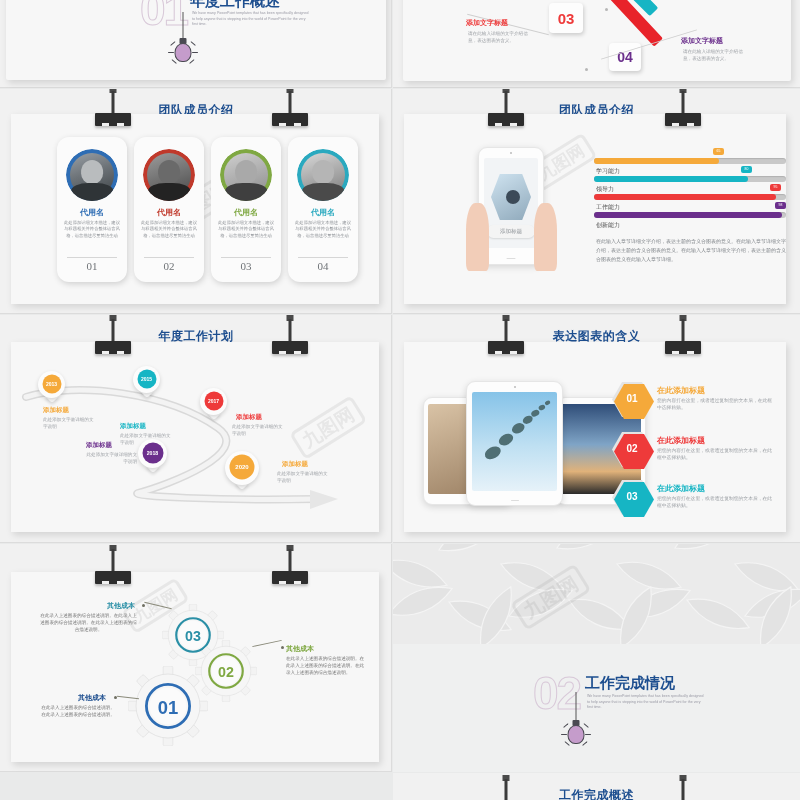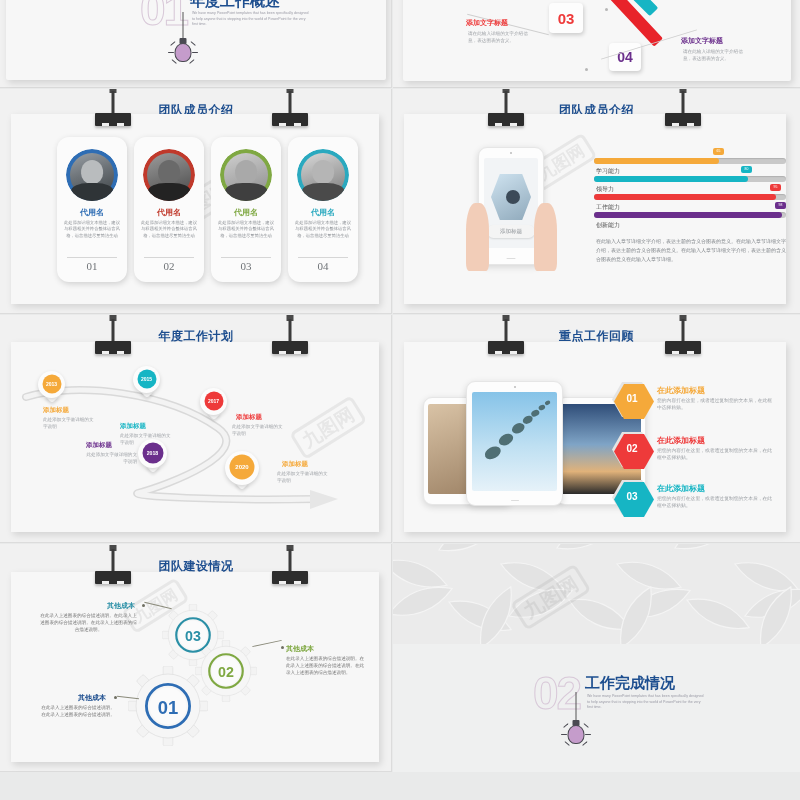--- a/index.html
+++ b/index.html
@@ -440,21 +440,21 @@
     <div class="pin" style="left:225px;top:136px;width:34px;height:34px;">
       <div class="tail"></div>
         <div class="drop"></div>
       <div class="dot" style="width:25px;height:25px;background:#f5a93a;font-size:6px;line-height:25px;">2020</div>
     </div>
     <div class="tl-title" style="left:282px;top:145px;font-size:6.5px;color:#f5a93a;">添加标题</div>
     <div class="tl-desc" style="left:277px;top:155px;width:54px;font-size:4.6px;">此处添加文字做详细的文字说明</div>
   </div>
 
   <div class="cell sep-b" style="left:393px;top:315px;width:407px;height:228px;">
-    <div class="slide-title" style="top:13px;font-size:12px;">重点工作回顾</div>
+    <div class="slide-title" style="top:13px;font-size:12px;">表达图表的含义</div>
 
     <div class="card" style="left:11px;top:27px;width:382px;height:190px;"></div>
 
     <div class="clip" style="left:95px;top:0px;width:36px;height:40px;">
       <div class="knob"></div>
         <div class="rod" style="top:4px;height:24px;"></div>
       <div class="body" style="top:26px;width:36px;height:13px;">
           <i style="left:7px;"></i>
           <i style="right:7px;"></i>
         </div>
@@ -511,21 +511,20 @@
     <div class="hexwrap" style="left:219px;top:165px;width:40px;height:35px;">
       <div class="hex outer"></div>
       <div class="hex inner" style="inset:2px;background:#16b5c4;"></div>
       <div class="hex-num" style="top:11px;font-size:10px;">03</div>
     </div>
     <div class="hex-title" style="left:264px;top:168px;font-size:8px;color:#16b5c4;">在此添加标题</div>
     <div class="hex-desc" style="left:264px;top:180px;width:118px;font-size:4.8px;">把您的内容打在这里，或者通过复制您的文本后，在此框中选择粘贴。</div>
   </div>
 
   <div class="cell sep-r sep-b" style="left:0;top:544px;width:392px;height:228px;">
-    <div class="slide-title" style="top:14px;font-size:12px;">团队建设情况</div>
 
     <div class="card" style="left:11px;top:28px;width:368px;height:190px;"></div>
 
     <div class="clip" style="left:95px;top:1px;width:36px;height:40px;">
       <div class="knob"></div>
         <div class="rod" style="top:4px;height:24px;"></div>
       <div class="body" style="top:26px;width:36px;height:13px;">
           <i style="left:7px;"></i>
           <i style="right:7px;"></i>
         </div>
@@ -706,14 +705,27 @@
       <div class="ray" style="left:0px;top:42px;width:6px;"></div>
       <div class="ray" style="right:0px;top:42px;width:6px;"></div>
       <div class="ray" style="left:2px;top:33px;width:6px;transform:rotate(-40deg);"></div>
       <div class="ray" style="right:2px;top:33px;width:6px;transform:rotate(40deg);"></div>
       <div class="ray" style="left:3px;top:51px;width:6px;transform:rotate(40deg);"></div>
       <div class="ray" style="right:3px;top:51px;width:6px;transform:rotate(-40deg);"></div>
     </div>
   </div>
 
 
+  <div class="cell" style="left:393px;top:773px;width:407px;height:27px;">
+    <div class="slide-title" style="top:14px;font-size:12px;">工作完成概述</div>
+    <div class="clip" style="left:95px;top:2px;width:36px;height:40px;">
+      <div class="knob"></div>
+        <div class="rod" style="top:4px;height:24px;"></div>
+
+    </div>
+    <div class="clip" style="left:272px;top:2px;width:36px;height:40px;">
+      <div class="knob"></div>
+        <div class="rod" style="top:4px;height:24px;"></div>
+
+    </div>
+  </div>
 
 </div>
 
 </body></html>

